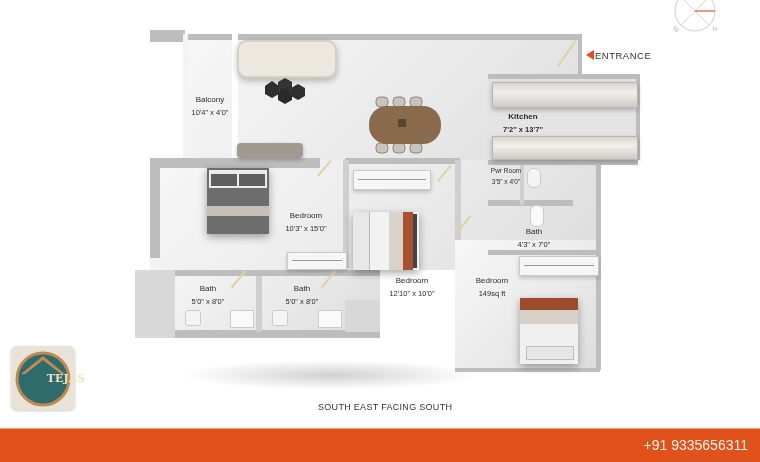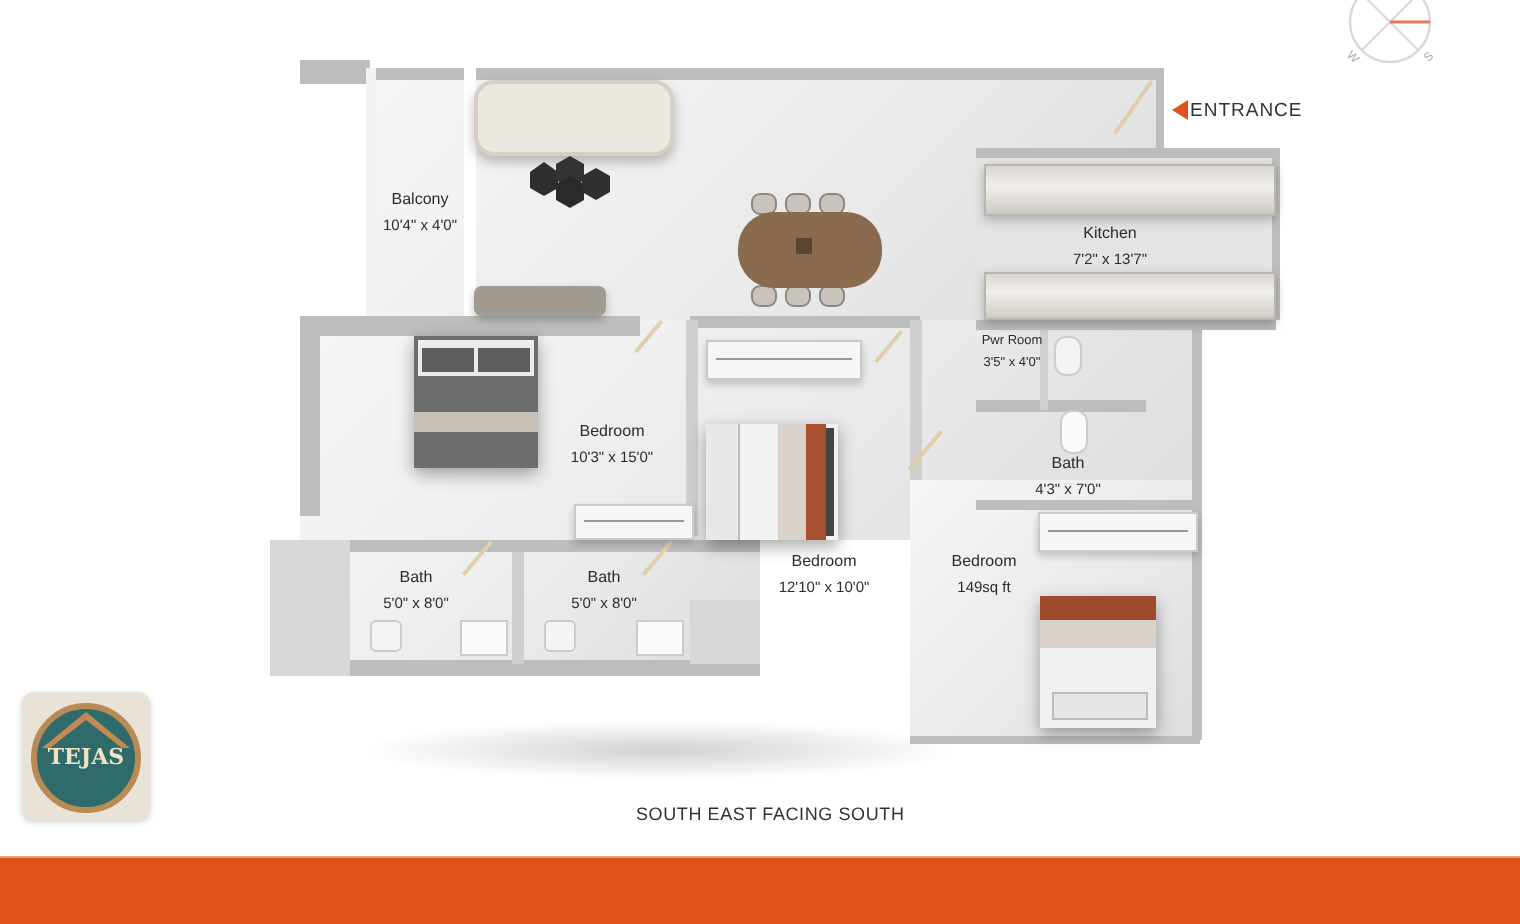--- a/index.html
+++ b/index.html
@@ -130,21 +130,21 @@
   <div class="abs" style="left:230px; top:310px; width:22px; height:16px; background:#fafafa; border:1px solid #ccc;"></div>
   <div class="abs" style="left:272px; top:310px; width:14px; height:14px; background:#f4f4f4; border:1px solid #ccc; border-radius:3px;"></div>
   <div class="abs" style="left:318px; top:310px; width:22px; height:16px; background:#fafafa; border:1px solid #ccc;"></div>
   <div class="abs" style="left:530px; top:205px; width:12px; height:20px; background:#fafafa; border:1px solid #ccc; border-radius:6px;"></div>
   <div class="abs" style="left:527px; top:168px; width:12px; height:18px; background:#f4f4f4; border:1px solid #ccc; border-radius:6px;"></div>
 
   <div class="room-label" style="left:186px; top:93px; width:48px;">
     <span class="name">Balcony</span>
     <span class="dim">10'4" x 4'0"</span>
   </div>
-  <div class="room-label" style="left:520px; top:110px; width:70px;">
+  <div class="room-label" style="left:488px; top:110px; width:70px;font-weight:bold;">
     <span class="name">Kitchen</span>
     <span class="dim">7'2" x 13'7"</span>
   </div>
   <div class="room-label" style="left:490px; top:165px; width:32px; font-size:6.5px; line-height:11px;">
     <span class="name">Pwr Room</span>
     <span class="dim" style="font-size:6.5px;">3'5" x 4'0"</span>
   </div>
   <div class="room-label" style="left:510px; top:225px; width:48px;">
     <span class="name">Bath</span>
     <span class="dim">4'3" x 7'0"</span>
@@ -178,17 +178,18 @@
   </div>
 
   <div class="abs" style="left:318px; top:402px; font-size:9px; letter-spacing:0.3px; color:#333;">SOUTH EAST FACING SOUTH</div>
 </div>
 
 <div class="abs" style="left:11px; top:346px; width:64px; height:64px; border-radius:6px; background:#e9e2d6; box-shadow:0 1px 3px rgba(0,0,0,0.2);">
   <svg width="64" height="64" viewBox="0 0 64 64">
     <circle cx="32" cy="33" r="26" fill="#2f6b6b" stroke="#b98a55" stroke-width="3"></circle>
     <polygon points="10,28 32,10 54,28 50,28 32,14 14,28" fill="#c48a55"></polygon>
   </svg>
-  <div class="abs" style="left:0; top:26px; width:64px; text-align:center; font-family:'DejaVu Serif', serif; font-size:11px; font-weight:bold; color:#f1e2c4;">TEJAS</div>
+  <div class="abs" style="left:0; top:26px; width:64px; text-align:center; font-family:'DejaVu Serif', serif; font-size:11px; font-weight:bold; color:#f1e2c4;padding-left:23px;">TEJAS</div>
 </div>
 
 <div class="footer">
+  <div class="phone">+91 9335656311</div>
 </div>
 
 </body></html>

